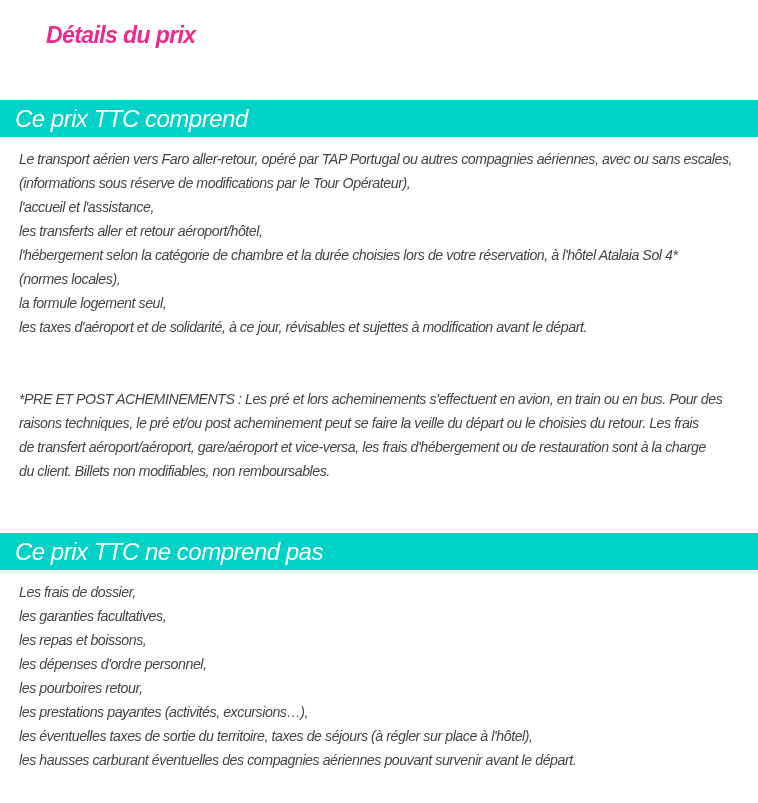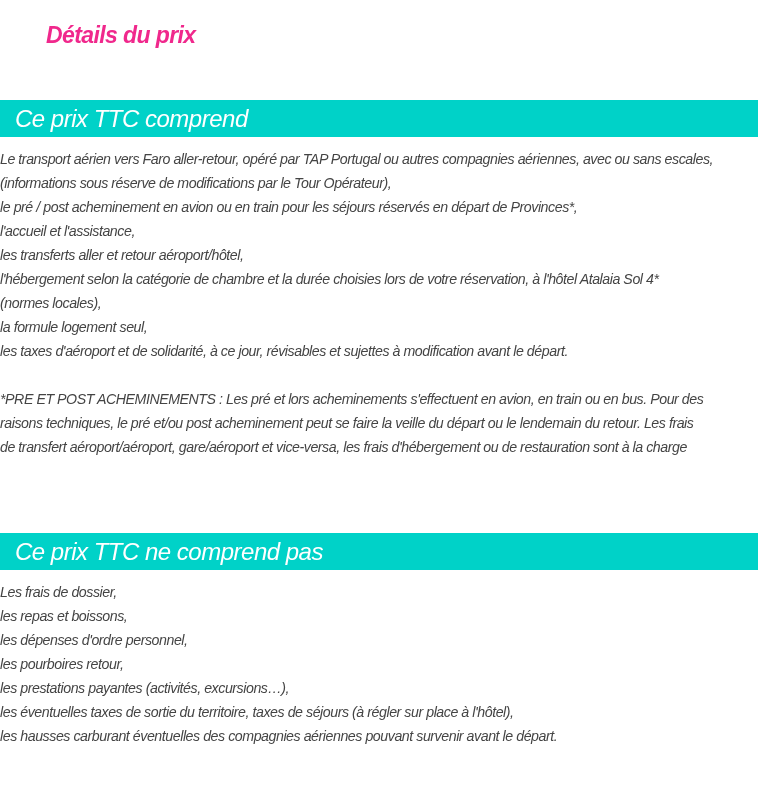--- a/index.html
+++ b/index.html
@@ -49,20 +49,21 @@
     .body-text {
       position: absolute;
       left: 0;
       width: 615px;
       margin: 0;
       font-size: 14.2px;
       font-style: italic;
       color: #444444;
       line-height: 24px;
       letter-spacing: -0.45px;
+      padding-left: 19px;
     }
     .body-text .line {
       display: block;
       white-space: nowrap;
     }
     .block-1 { top: 147px; }
     .block-2 { top: 387px; }
     .block-3 { top: 580px; }
   </style>
 </head>
@@ -70,40 +71,41 @@
 
 <h1 class="page-title">Détails du prix</h1>
 
 <div class="section-bar bar-1">
   <h2>Ce prix TTC comprend</h2>
 </div>
 
 <p class="body-text block-1">
   <span class="line">Le transport aérien vers Faro aller-retour, opéré par TAP Portugal ou autres compagnies aériennes, avec ou sans escales,</span>
   <span class="line">(informations sous réserve de modifications par le Tour Opérateur),</span>
-  <span class="line">le pré / post acheminement en avion ou en train pour les séjours réservés en départ de Provinces*,</span>
   <span class="line">l'accueil et l'assistance,</span>
   <span class="line">les transferts aller et retour aéroport/hôtel,</span>
   <span class="line">l'hébergement selon la catégorie de chambre et la durée choisies lors de votre réservation, à l'hôtel Atalaia Sol 4*</span>
   <span class="line">(normes locales),</span>
   <span class="line">la formule logement seul,</span>
   <span class="line">les taxes d'aéroport et de solidarité, à ce jour, révisables et sujettes à modification avant le départ.</span>
 </p>
 
 <p class="body-text block-2">
   <span class="line">*PRE ET POST ACHEMINEMENTS : Les pré et lors acheminements s'effectuent en avion, en train ou en bus. Pour des</span>
-  <span class="line">raisons techniques, le pré et/ou post acheminement peut se faire la veille du départ ou le lendemain du retour. Les frais</span>
+  <span class="line">raisons techniques, le pré et/ou post acheminement peut se faire la veille du départ ou le choisies du retour. Les frais</span>
   <span class="line">de transfert aéroport/aéroport, gare/aéroport et vice-versa, les frais d'hébergement ou de restauration sont à la charge</span>
+  <span class="line">du client. Billets non modifiables, non remboursables.</span>
 </p>
 
 <div class="section-bar bar-2">
   <h2>Ce prix TTC ne comprend pas</h2>
 </div>
 
 <p class="body-text block-3">
   <span class="line">Les frais de dossier,</span>
+  <span class="line">les garanties facultatives,</span>
   <span class="line">les repas et boissons,</span>
   <span class="line">les dépenses d'ordre personnel,</span>
   <span class="line">les pourboires retour,</span>
   <span class="line">les prestations payantes (activités, excursions…),</span>
   <span class="line">les éventuelles taxes de sortie du territoire, taxes de séjours (à régler sur place à l'hôtel),</span>
   <span class="line">les hausses carburant éventuelles des compagnies aériennes pouvant survenir avant le départ.</span>
 </p>
 
 </body></html>

